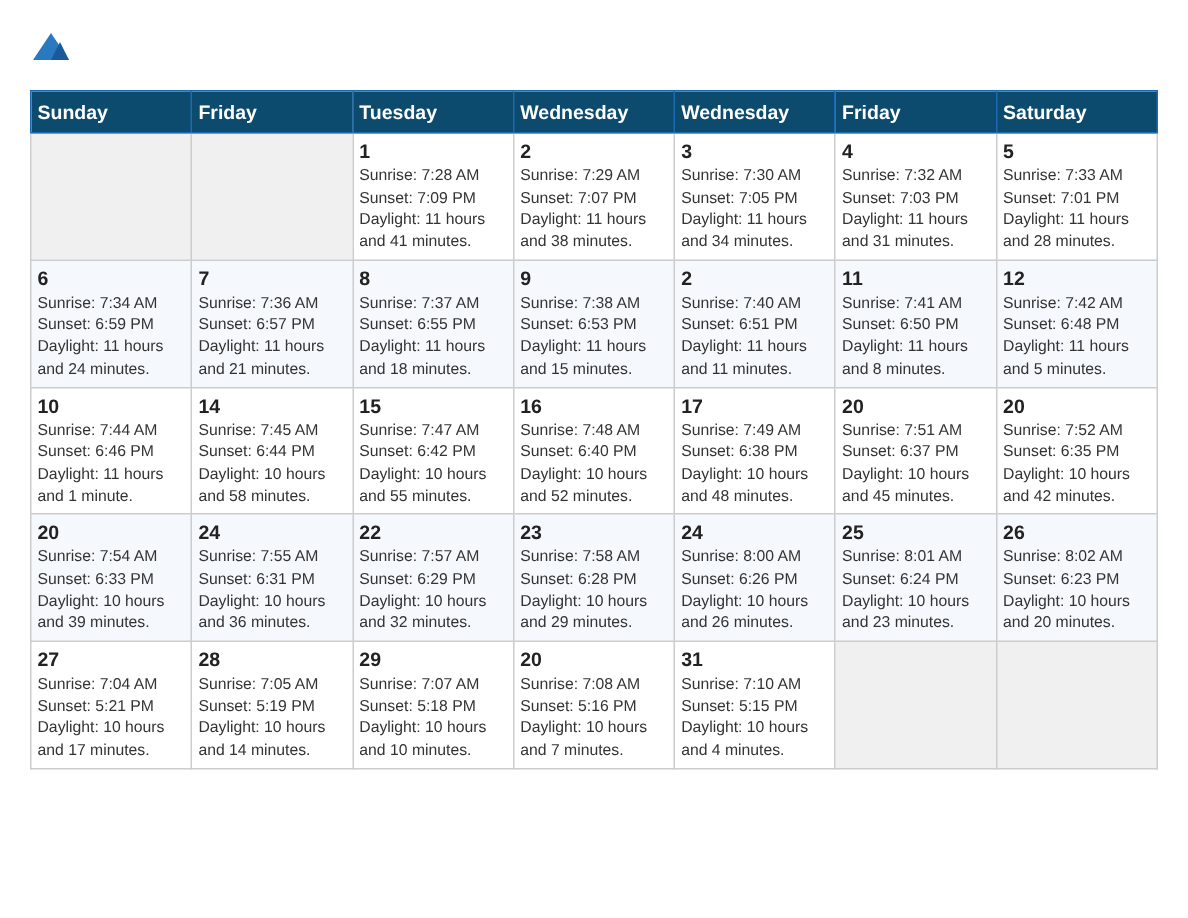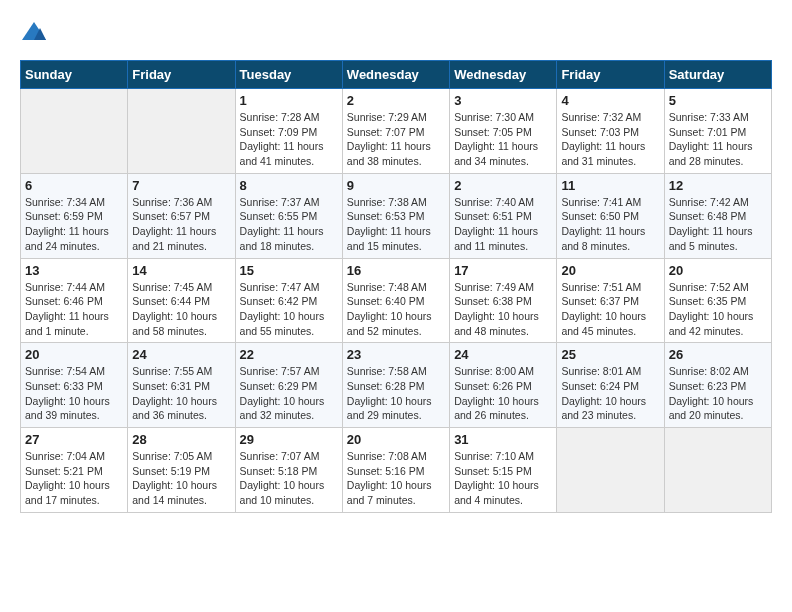--- a/index.html
+++ b/index.html
@@ -128,21 +128,21 @@
       <tr>
         <td><span class="day-num">6</span><span class="day-info">Sunrise: 7:34 AM<br>Sunset: 6:59 PM<br>Daylight: 11 hours and 24 minutes.</span></td>
         <td><span class="day-num">7</span><span class="day-info">Sunrise: 7:36 AM<br>Sunset: 6:57 PM<br>Daylight: 11 hours and 21 minutes.</span></td>
         <td><span class="day-num">8</span><span class="day-info">Sunrise: 7:37 AM<br>Sunset: 6:55 PM<br>Daylight: 11 hours and 18 minutes.</span></td>
         <td><span class="day-num">9</span><span class="day-info">Sunrise: 7:38 AM<br>Sunset: 6:53 PM<br>Daylight: 11 hours and 15 minutes.</span></td>
         <td><span class="day-num">2</span><span class="day-info">Sunrise: 7:40 AM<br>Sunset: 6:51 PM<br>Daylight: 11 hours and 11 minutes.</span></td>
         <td><span class="day-num">11</span><span class="day-info">Sunrise: 7:41 AM<br>Sunset: 6:50 PM<br>Daylight: 11 hours and 8 minutes.</span></td>
         <td><span class="day-num">12</span><span class="day-info">Sunrise: 7:42 AM<br>Sunset: 6:48 PM<br>Daylight: 11 hours and 5 minutes.</span></td>
       </tr>
       <tr>
-        <td><span class="day-num">13</span><span class="day-info">Sunrise: 7:44 AM<br>Sunset: 6:46 PM<br>Daylight: 11 hours and 1 minute.</span></td>
+        <td><span class="day-num">10</span><span class="day-info">Sunrise: 7:44 AM<br>Sunset: 6:46 PM<br>Daylight: 11 hours and 1 minute.</span></td>
         <td><span class="day-num">14</span><span class="day-info">Sunrise: 7:45 AM<br>Sunset: 6:44 PM<br>Daylight: 10 hours and 58 minutes.</span></td>
         <td><span class="day-num">15</span><span class="day-info">Sunrise: 7:47 AM<br>Sunset: 6:42 PM<br>Daylight: 10 hours and 55 minutes.</span></td>
         <td><span class="day-num">16</span><span class="day-info">Sunrise: 7:48 AM<br>Sunset: 6:40 PM<br>Daylight: 10 hours and 52 minutes.</span></td>
         <td><span class="day-num">17</span><span class="day-info">Sunrise: 7:49 AM<br>Sunset: 6:38 PM<br>Daylight: 10 hours and 48 minutes.</span></td>
         <td><span class="day-num">20</span><span class="day-info">Sunrise: 7:51 AM<br>Sunset: 6:37 PM<br>Daylight: 10 hours and 45 minutes.</span></td>
         <td><span class="day-num">20</span><span class="day-info">Sunrise: 7:52 AM<br>Sunset: 6:35 PM<br>Daylight: 10 hours and 42 minutes.</span></td>
       </tr>
       <tr>
         <td><span class="day-num">20</span><span class="day-info">Sunrise: 7:54 AM<br>Sunset: 6:33 PM<br>Daylight: 10 hours and 39 minutes.</span></td>
         <td><span class="day-num">24</span><span class="day-info">Sunrise: 7:55 AM<br>Sunset: 6:31 PM<br>Daylight: 10 hours and 36 minutes.</span></td>

